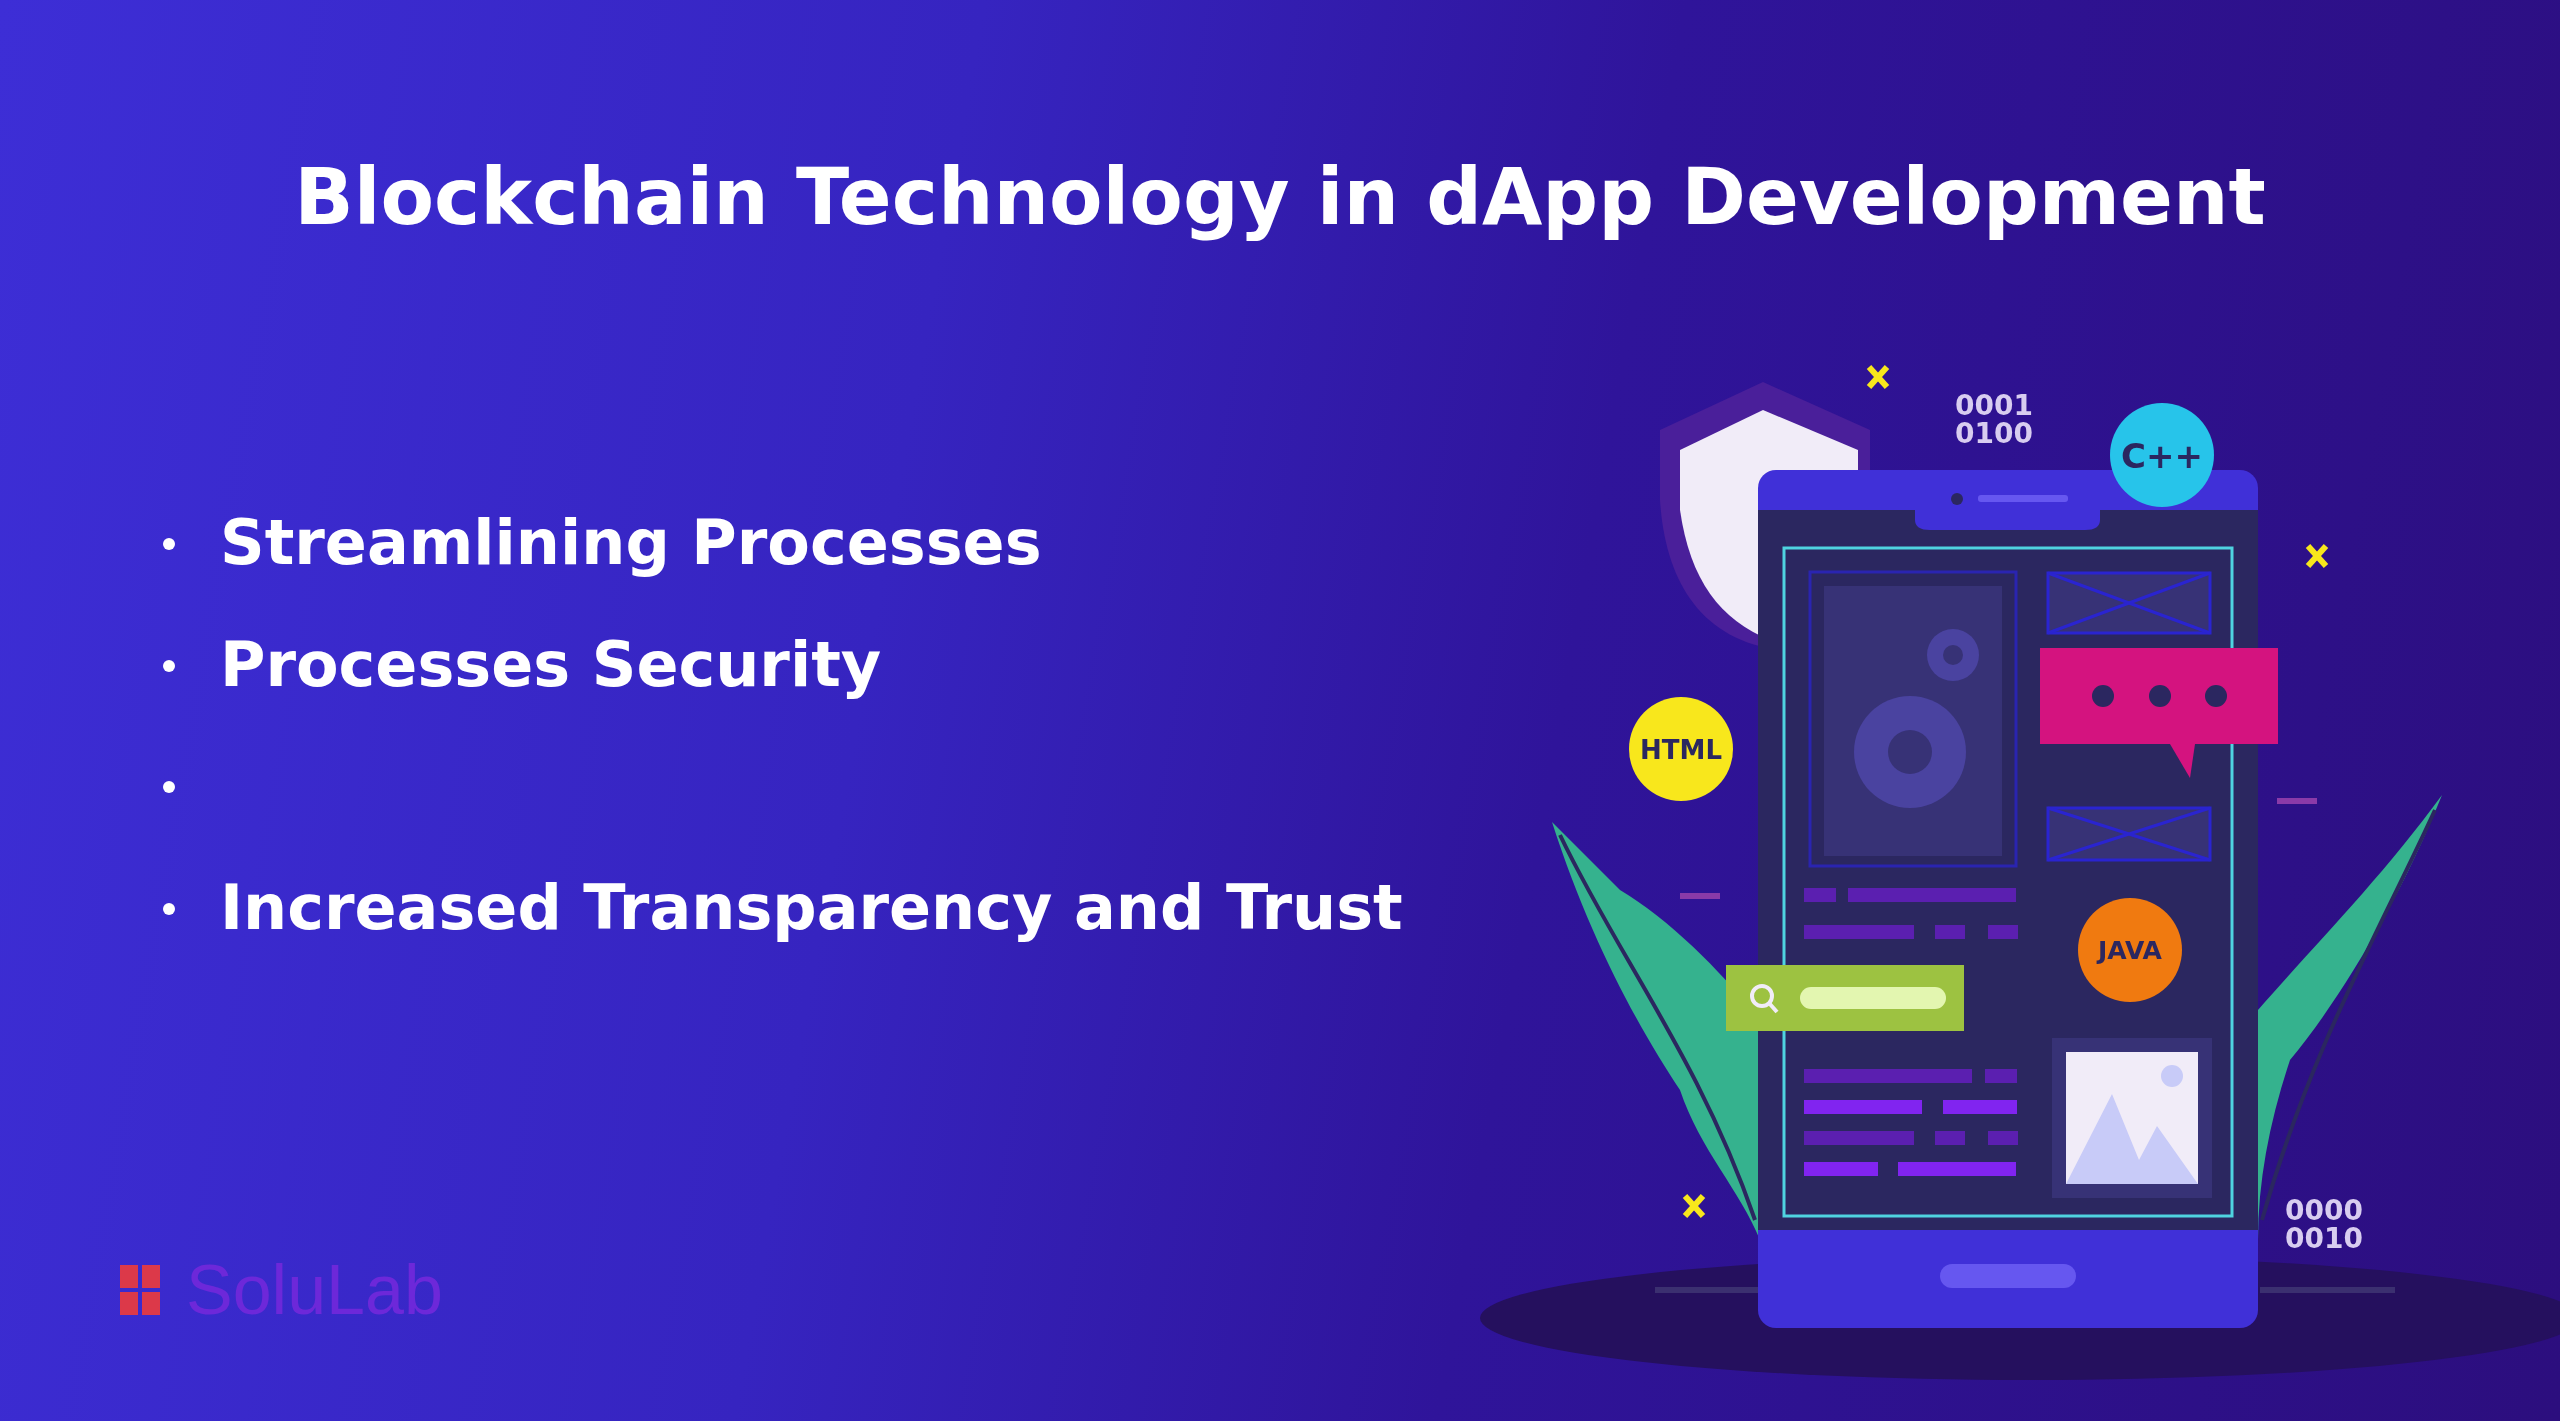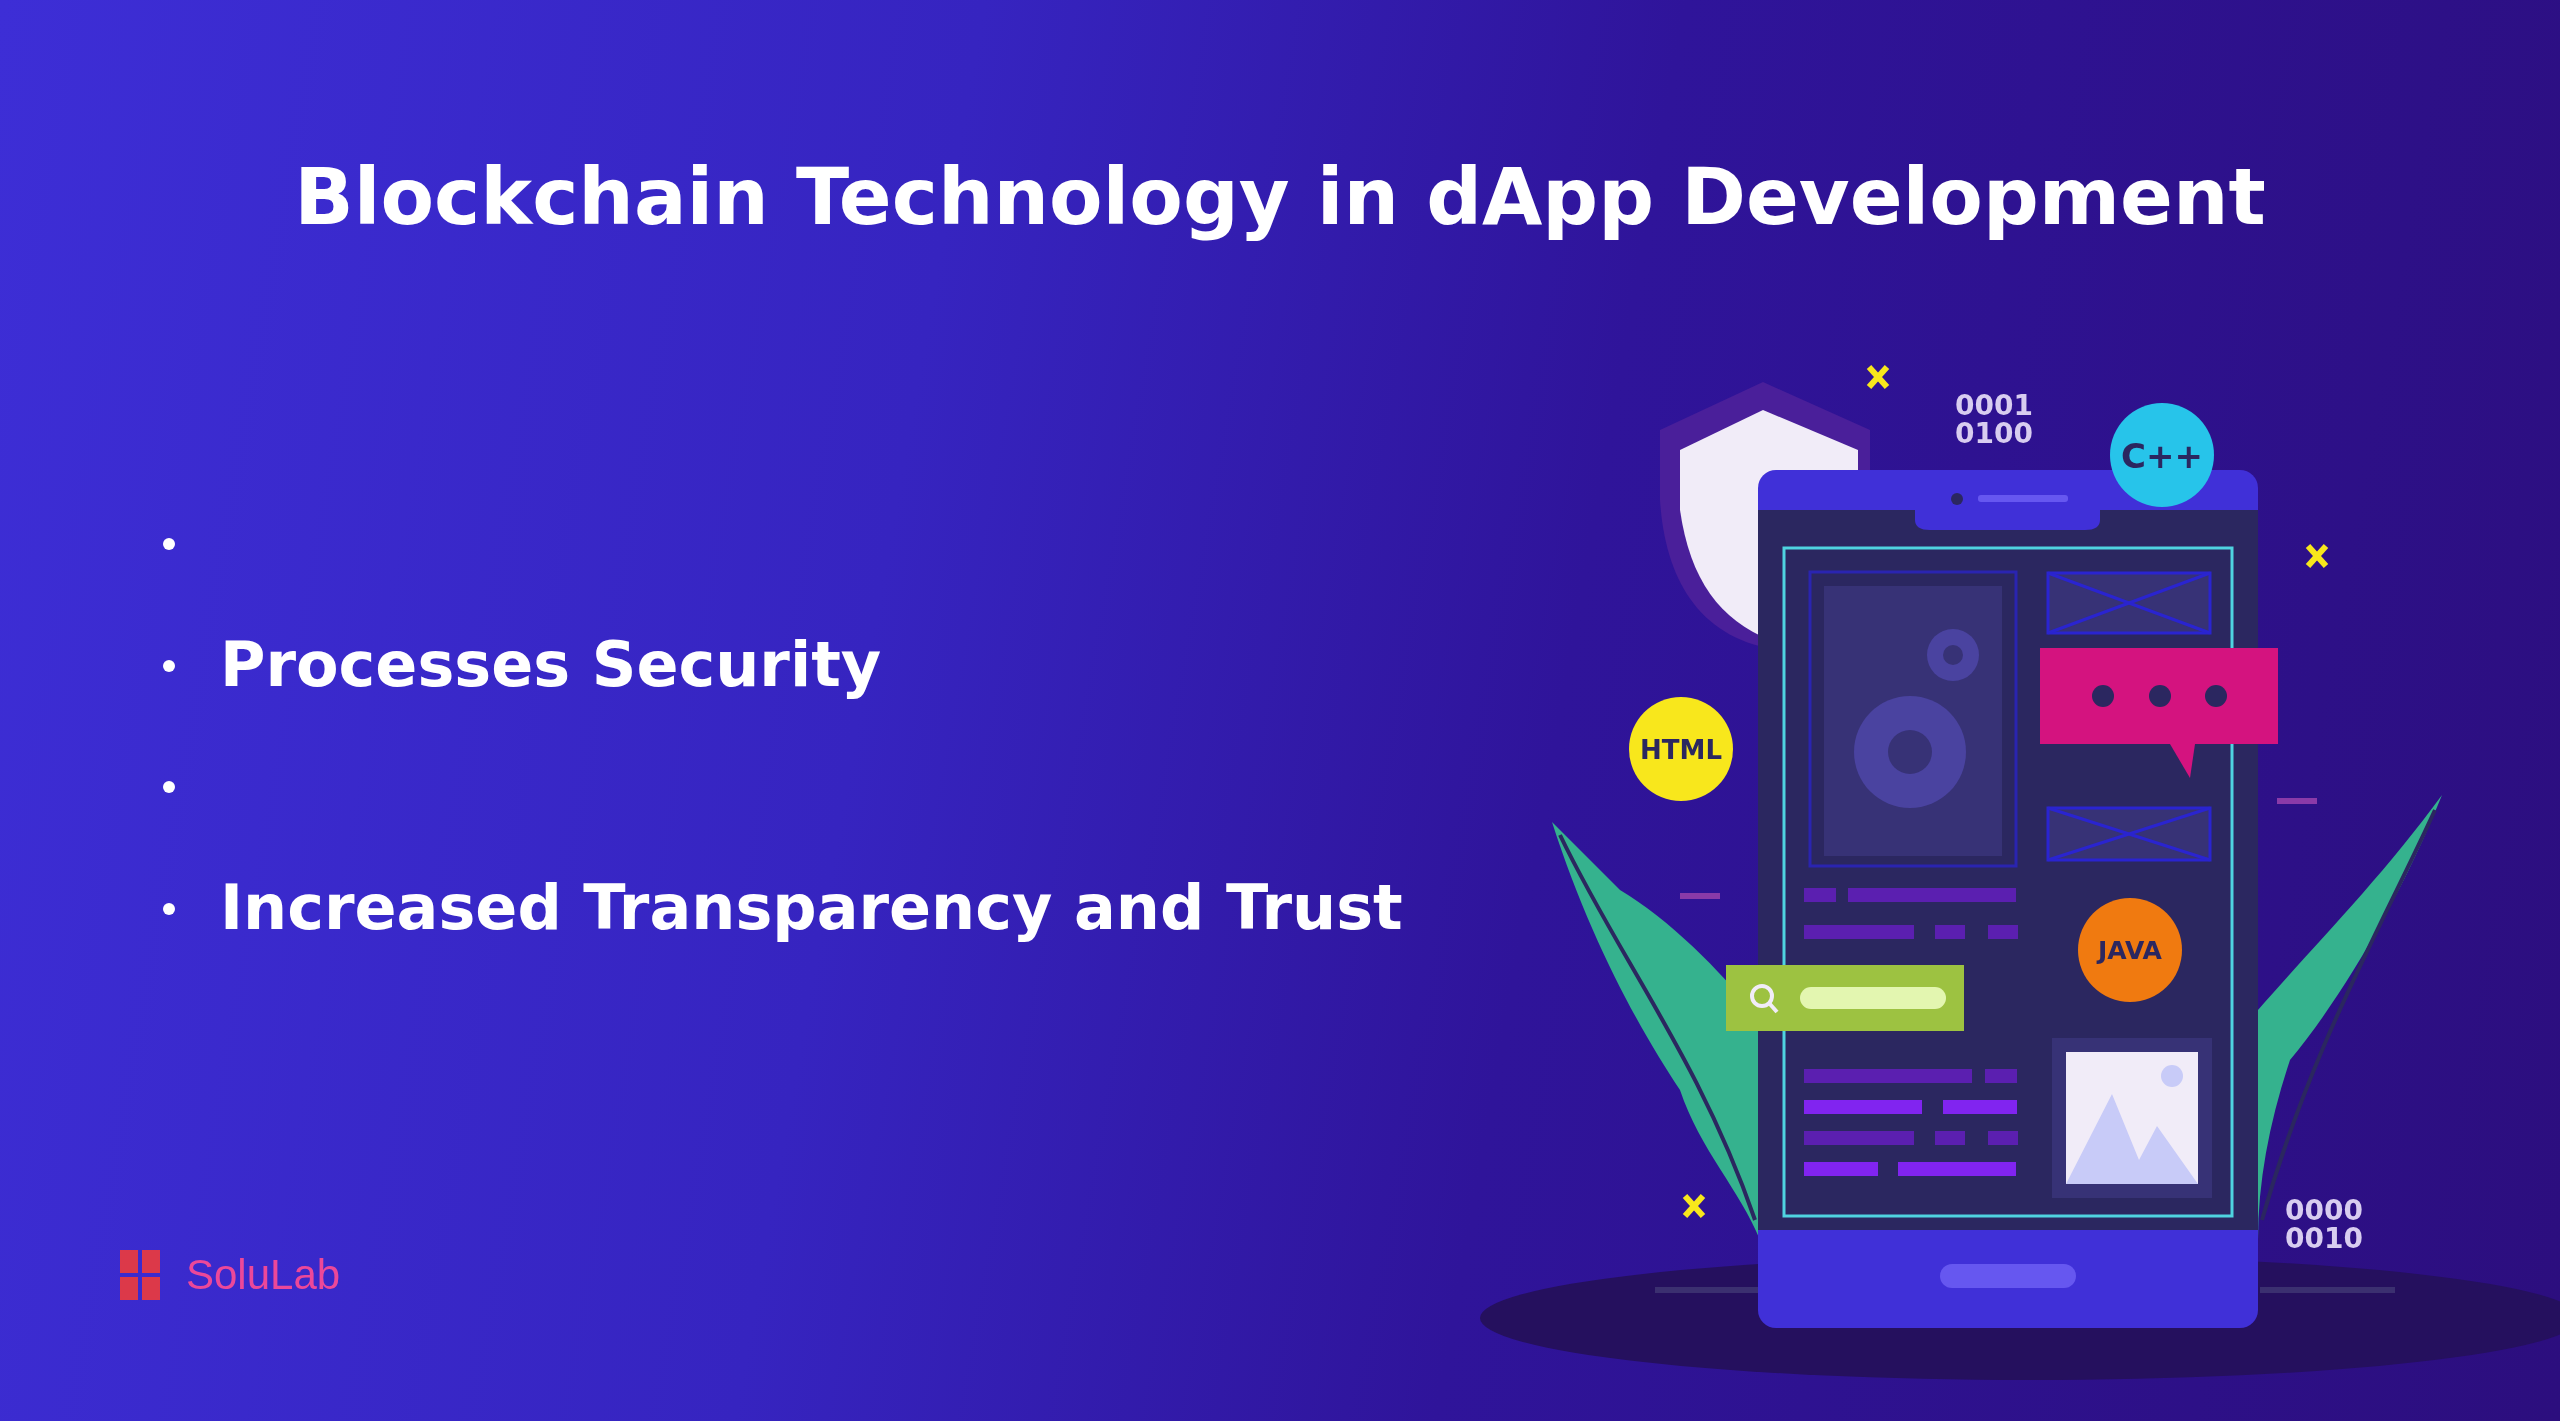--- a/index.html
+++ b/index.html
@@ -6,30 +6,30 @@
   body{width:2560px;height:1421px;overflow:hidden;position:relative;
     background:linear-gradient(100deg,#3d2ed6 0%,#3624c0 35%,#2f149a 60%,#2c0e7e 100%);
     font-family:"DejaVu Sans","Liberation Sans",sans-serif;color:#fff;}
   .title{position:absolute;left:0;width:2560px;top:152px;text-align:center;font-weight:bold;font-size:78px;letter-spacing:0px;}
   .bullets{position:absolute;left:155px;top:495px;margin:0;padding:0;list-style:none;}
   .bullets li{position:relative;height:121.5px;font-size:62px;font-weight:bold;line-height:96px;padding-left:65px;white-space:nowrap;}
   .bullets li .dot{position:absolute;left:8px;top:43px;width:12px;height:12px;border-radius:50%;background:#fff;}
   .logo{position:absolute;left:120px;top:1250px;display:flex;align-items:center;}
   .logo-mark{width:48px;height:50px;display:grid;grid-template-columns:repeat(2,18px);grid-gap:4px;margin-right:18px;}
   .logo-mark span{background:#ee3b3b;opacity:0.9;}
-  .logo-text{font-size:42px;color:#ec4899;font-family:"Liberation Sans",sans-serif;}
+  .logo-text{font-size:70px;color:#6d28d9;font-family:"Liberation Sans",sans-serif;}
   svg.illus{position:absolute;left:0;top:0;}
 </style>
 </head>
 <body>
 
 <div class="title">Blockchain Technology in dApp Development</div>
 
 <ul class="bullets">
-  <li><span class="dot"></span></li>
+  <li><span class="dot"></span><span>Streamlining Processes</span></li>
   <li><span class="dot"></span><span>Processes Security</span></li>
   <li><span class="dot"></span></li>
   <li><span class="dot"></span><span>Increased Transparency and Trust</span></li>
 </ul>
 
 <div class="logo">
   <div class="logo-mark">
       <span></span>
       <span></span>
       <span></span>

